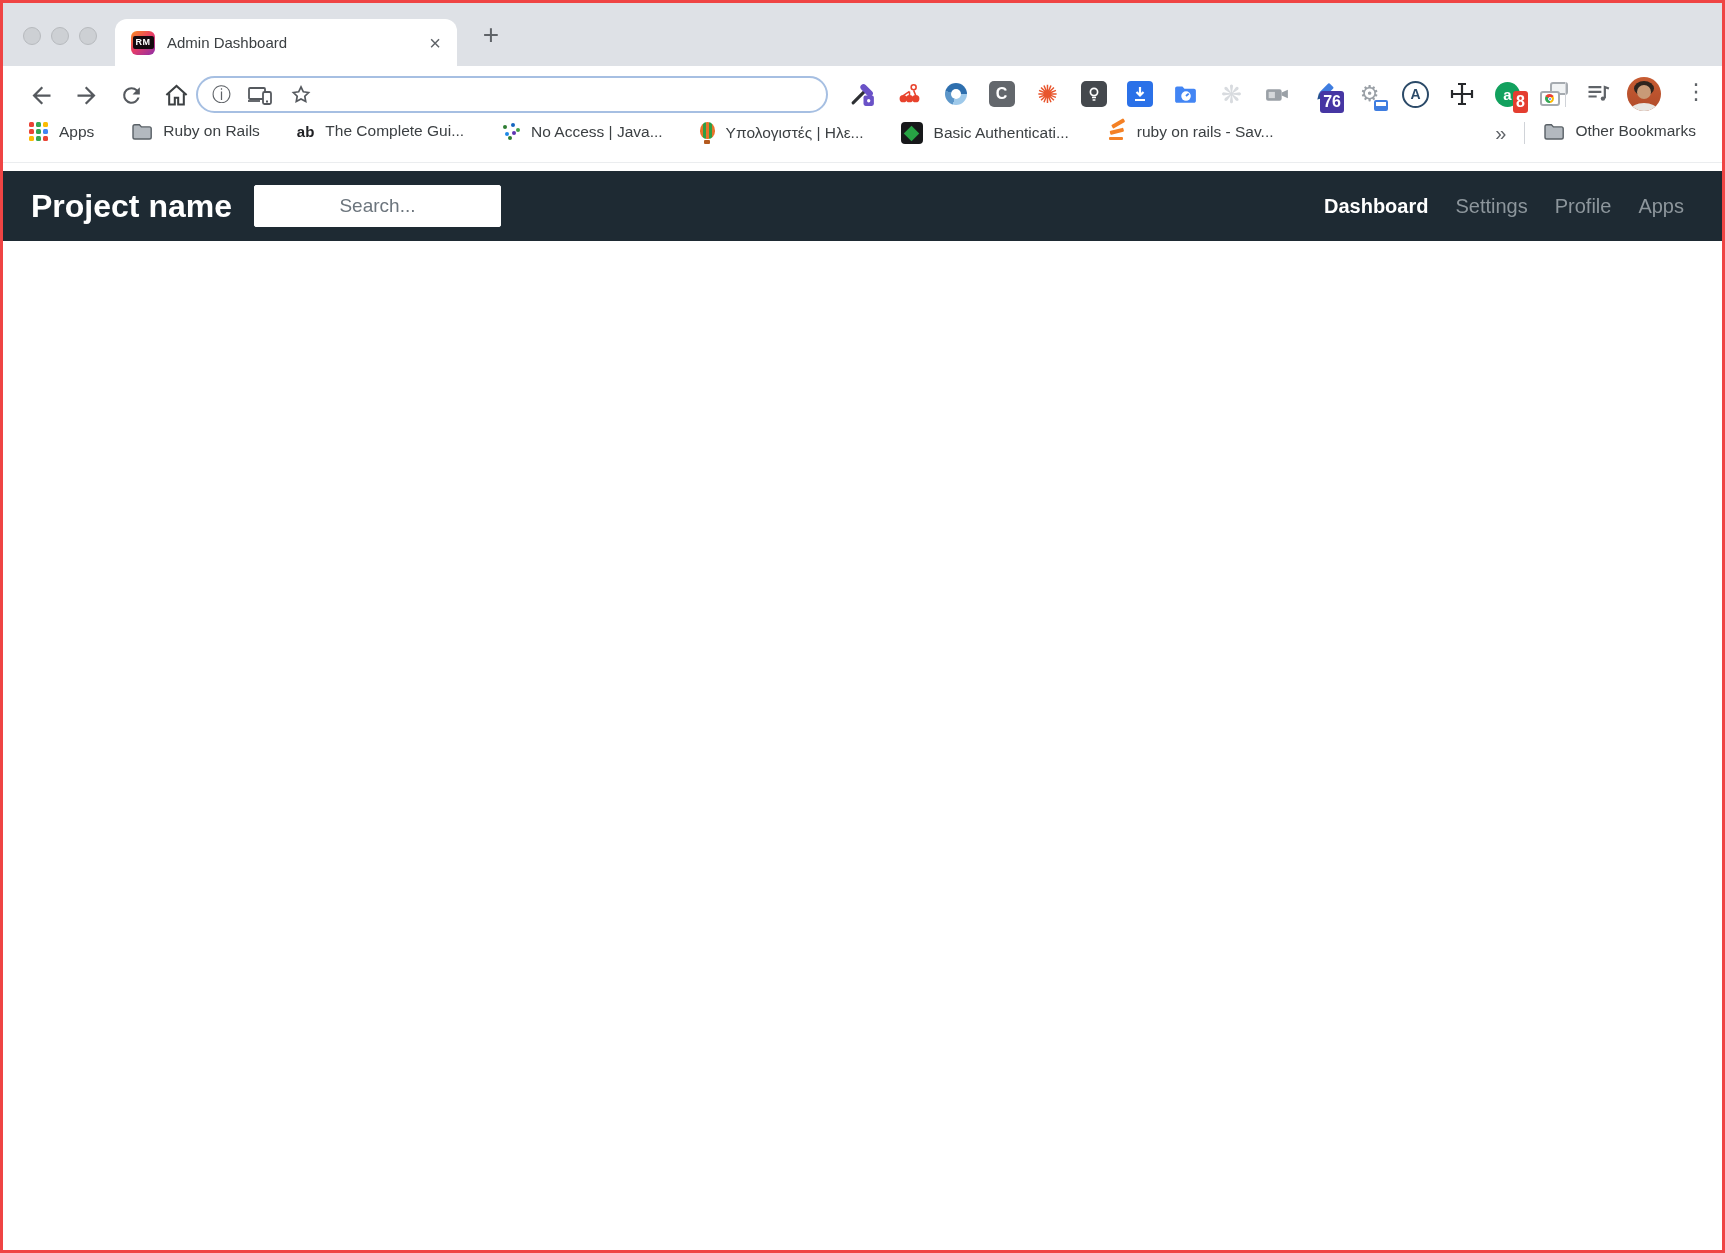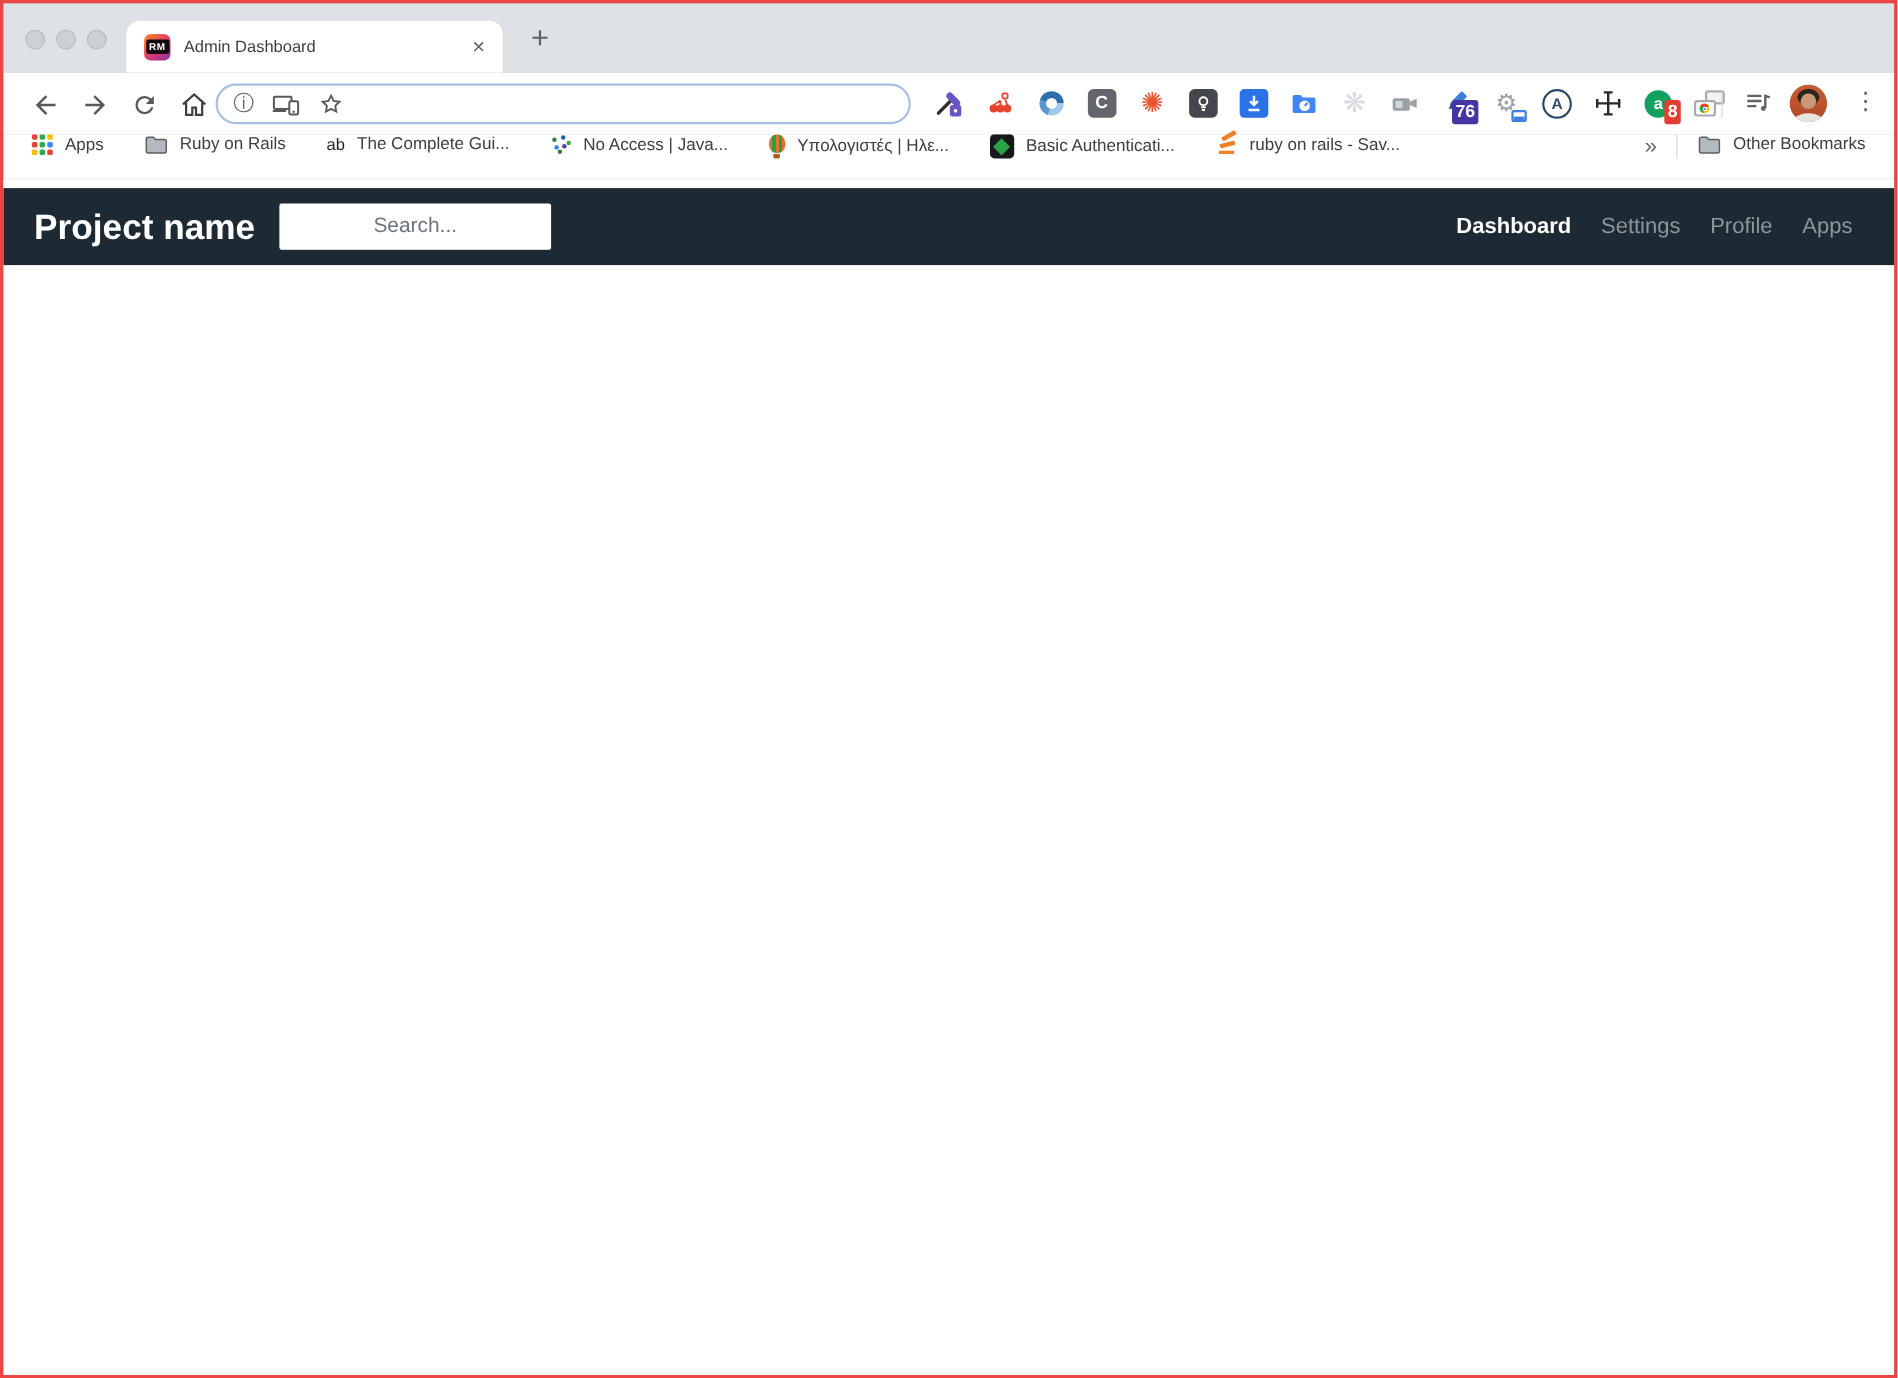--- a/index.html
+++ b/index.html
@@ -70,21 +70,21 @@
   .avatar .shirt { position:absolute; bottom:-5px; left:4px; width:26px; height:13px; border-radius:50% 50% 0 0; background:#e8e5e0; }
   .menu-dots { position:absolute; left:1682px; top:13px; font-size:22px; color:#5f6368; letter-spacing:0; }
 
   
   .bookmarks { height:41px; background:#fff; display:flex; align-items:flex-start; padding:0 26px;
                border-bottom:1px solid #ebedef; }
   .bm { display:flex; align-items:center; gap:11px; margin-right:37px; white-space:nowrap; }
   .bm-label { font-size:15.5px; color:#3c4043; }
   .apps-grid { display:grid; grid-template-columns:repeat(3,5px); grid-template-rows:repeat(3,5px); gap:2px; }
   .apps-grid i { border-radius:1.5px; }
-  .ab-glyph { font-size:15px; font-weight:normal; color:#202124; }
+  .ab-glyph { font-size:15px; font-weight:bold; color:#202124; }
   .scatter { position:relative; width:19px; height:19px; }
   .scatter i { position:absolute; width:4px; height:4px; border-radius:50%; }
   .balloon { display:flex; flex-direction:column; align-items:center; }
   .balloon .env { width:15px; height:17px; border-radius:50% 50% 46% 46%;
                   background:repeating-linear-gradient(90deg,#e8732a 0 3px,#2f9e44 3px 6px); }
   .balloon .basket { width:6px; height:4px; background:#b45a1f; margin-top:1px; border-radius:1px; }
   .diamond { width:22px; height:22px; background:#17181a; border-radius:4px; display:flex; align-items:center; justify-content:center; }
   .diamond i { width:11px; height:11px; background:#27a244; transform:rotate(45deg); }
   .so { position:relative; width:20px; height:19px; }
   .so i { position:absolute; width:14px; height:3.5px; background:#f48024; border-radius:1px; transform-origin:left center; }

